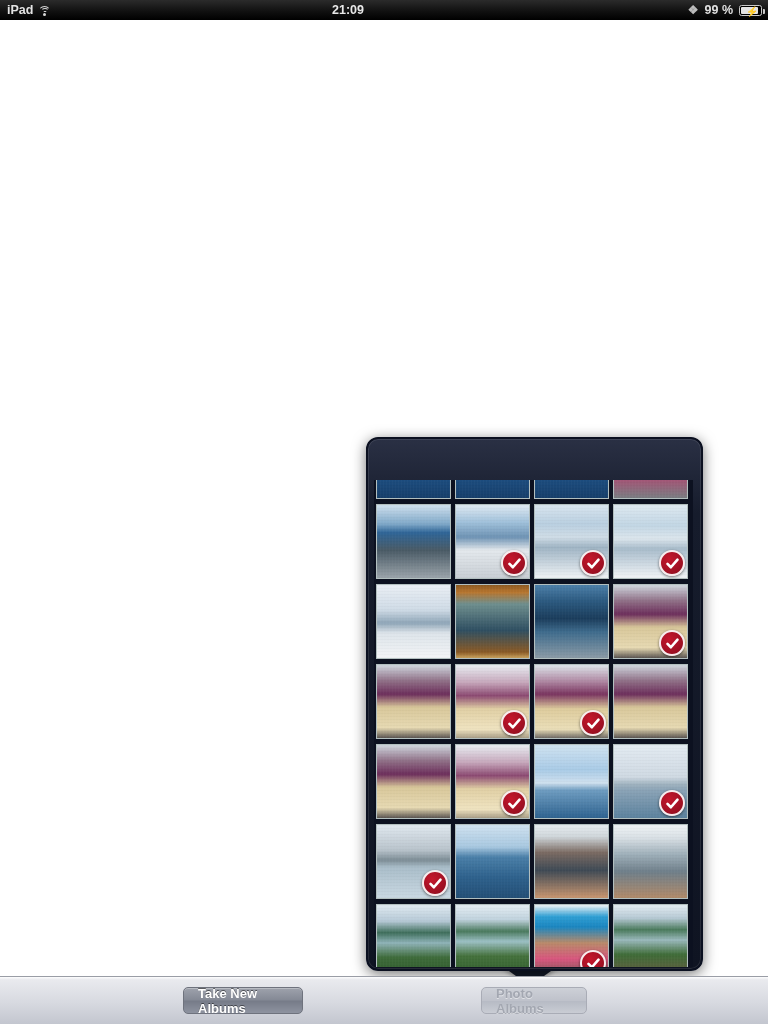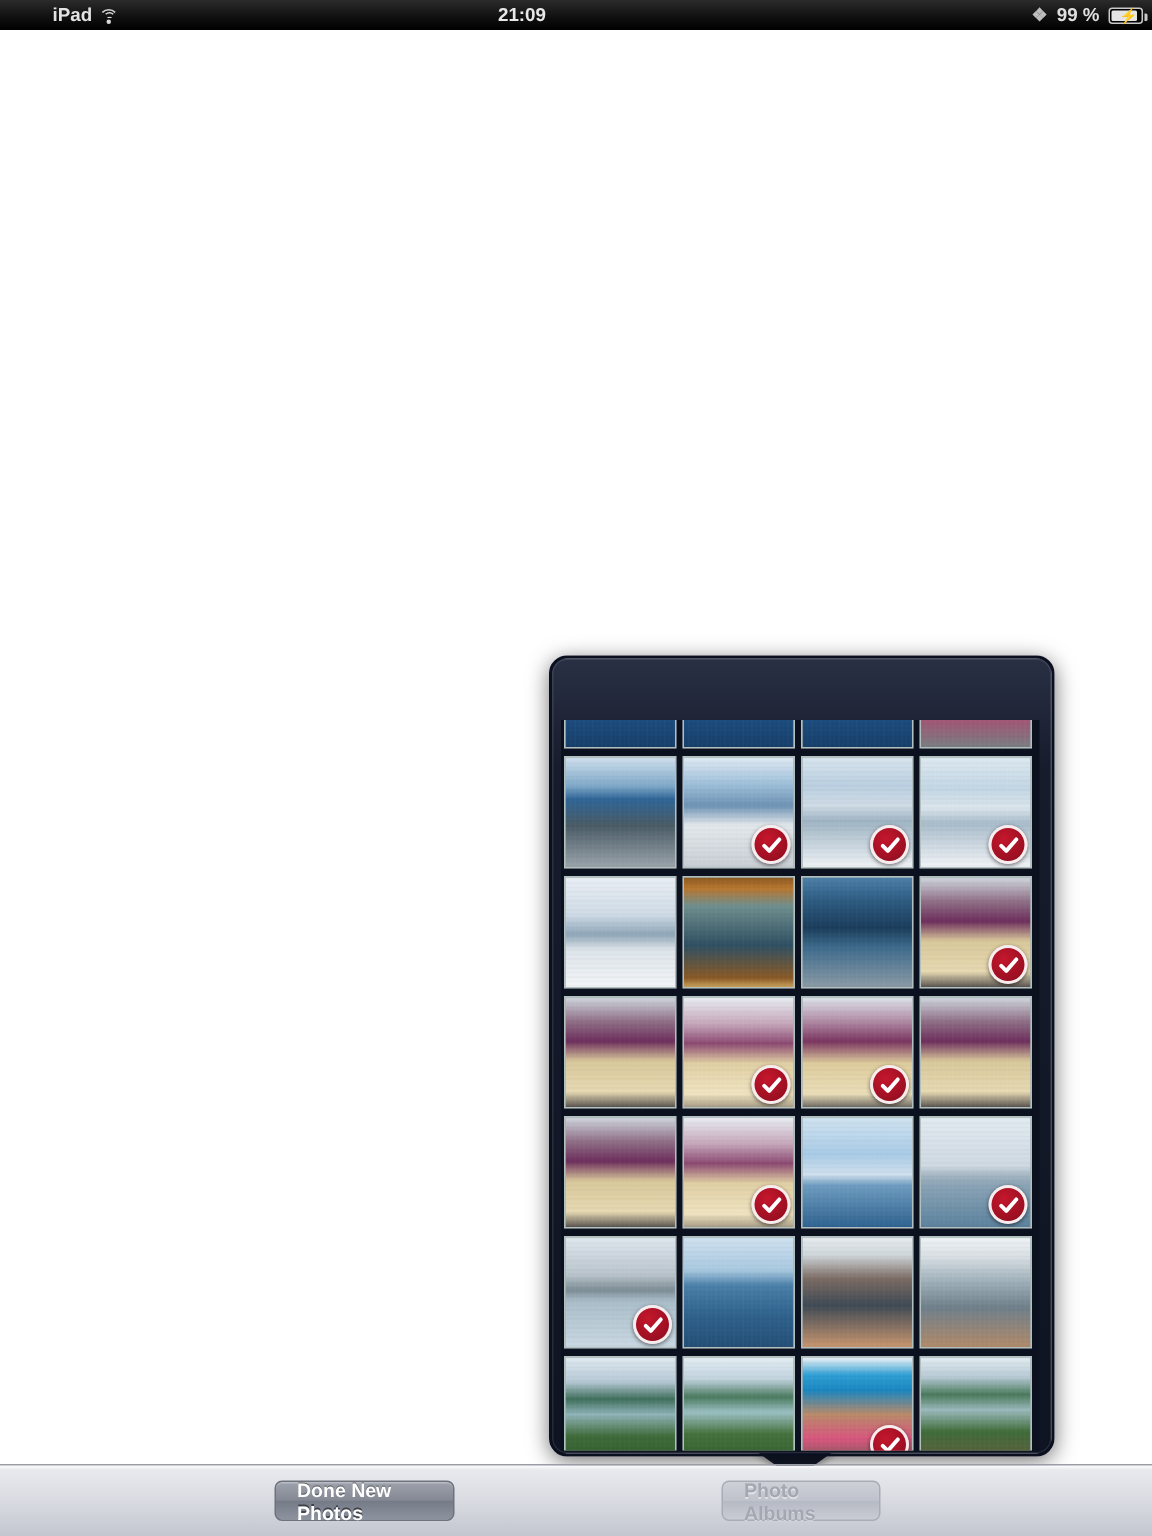--- a/index.html
+++ b/index.html
@@ -11,21 +11,21 @@
   }
   #screen{ position:relative; width:768px; height:1024px; background:#fff; }
 
   
   .statusbar{
     position:absolute; top:0; left:0; width:768px; height:20px;
     background:linear-gradient(to bottom,#2b2b2b 0%,#111 55%,#000 100%);
     color:#d6d6d6; font-size:12.5px; font-weight:bold;
     display:flex; align-items:center;
   }
-  .sb-left{ position:absolute; left:7px; display:flex; align-items:center; gap:5px;margin-left:28px; }
+  .sb-left{ position:absolute; left:7px; display:flex; align-items:center; gap:5px; }
   .sb-carrier{ letter-spacing:0px; color:#e3e3e3; }
   .wifi{ display:inline-block; width:13px; height:11px; position:relative; }
   .wifi i{ position:absolute; border:1.6px solid #d8d8d8; border-bottom-color:transparent;
     border-left-color:transparent; border-right-color:transparent; border-radius:50%; }
   .wifi i:nth-child(1){ width:13px; height:13px; left:0; top:1px; }
   .wifi i:nth-child(2){ width:8px;  height:8px;  left:2.5px; top:3.5px; }
   .wifi i:nth-child(3){ width:3.5px;height:3.5px;left:4.8px; top:6px; }
   .wifi u{ position:absolute; left:5px; top:8px; width:3px; height:3px;
     background:#d8d8d8; border-radius:50%; }
 
@@ -478,20 +478,20 @@
               <div class="noise"></div>
             </div>
           </div>
         </div>
     </div>
 
   </div>
 
   <div class="toolbar">
     <div class="tb-btn primary">
-      <span>Done New Photos</span>
+      <span>Take New Albums</span>
     </div>
     <div class="tb-btn disabled">
       <span>Photo Albums</span>
     </div>
   </div>
 
 </div>
 
 </body></html>

